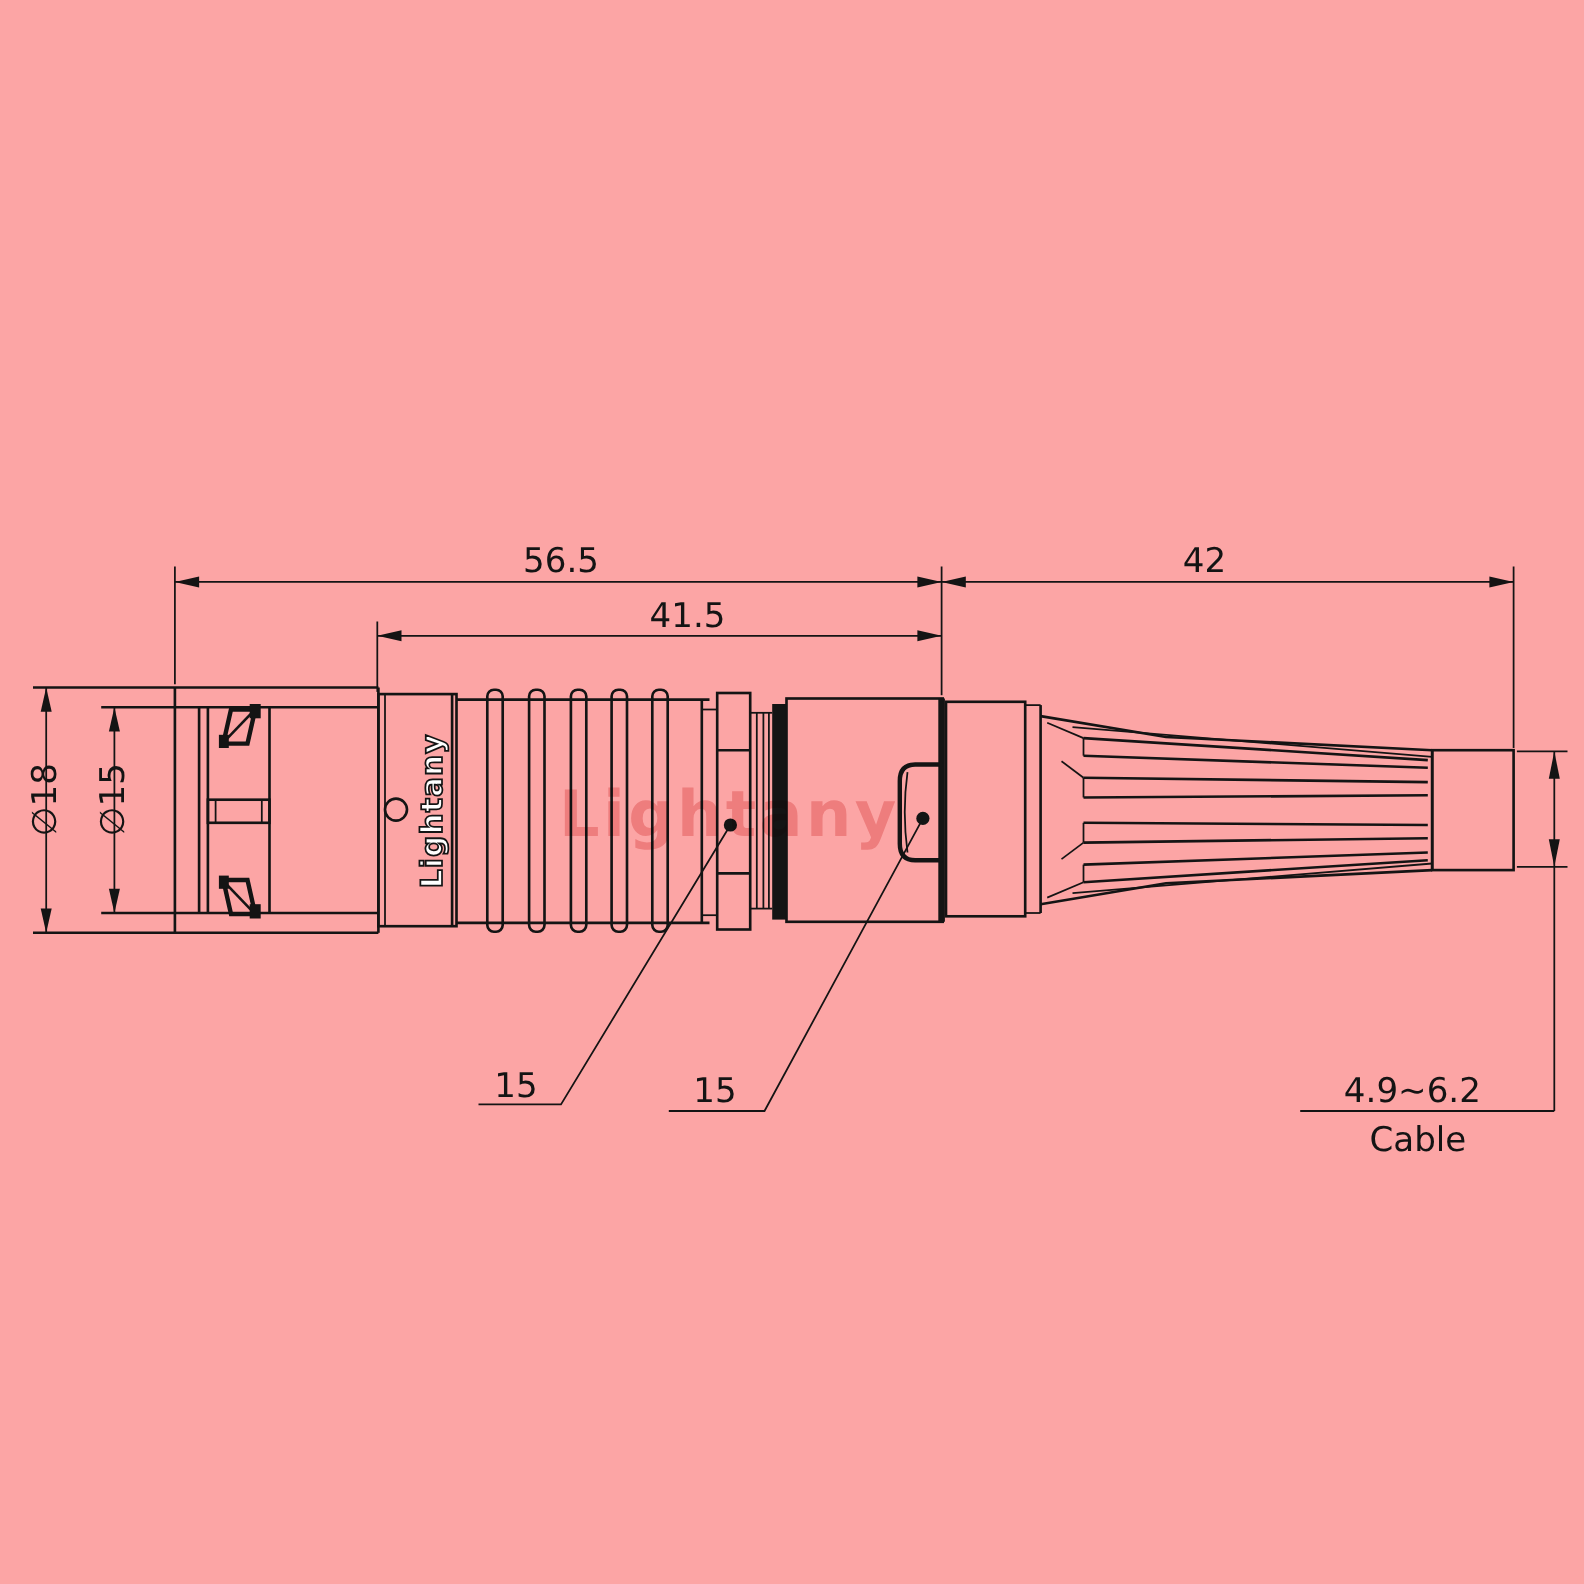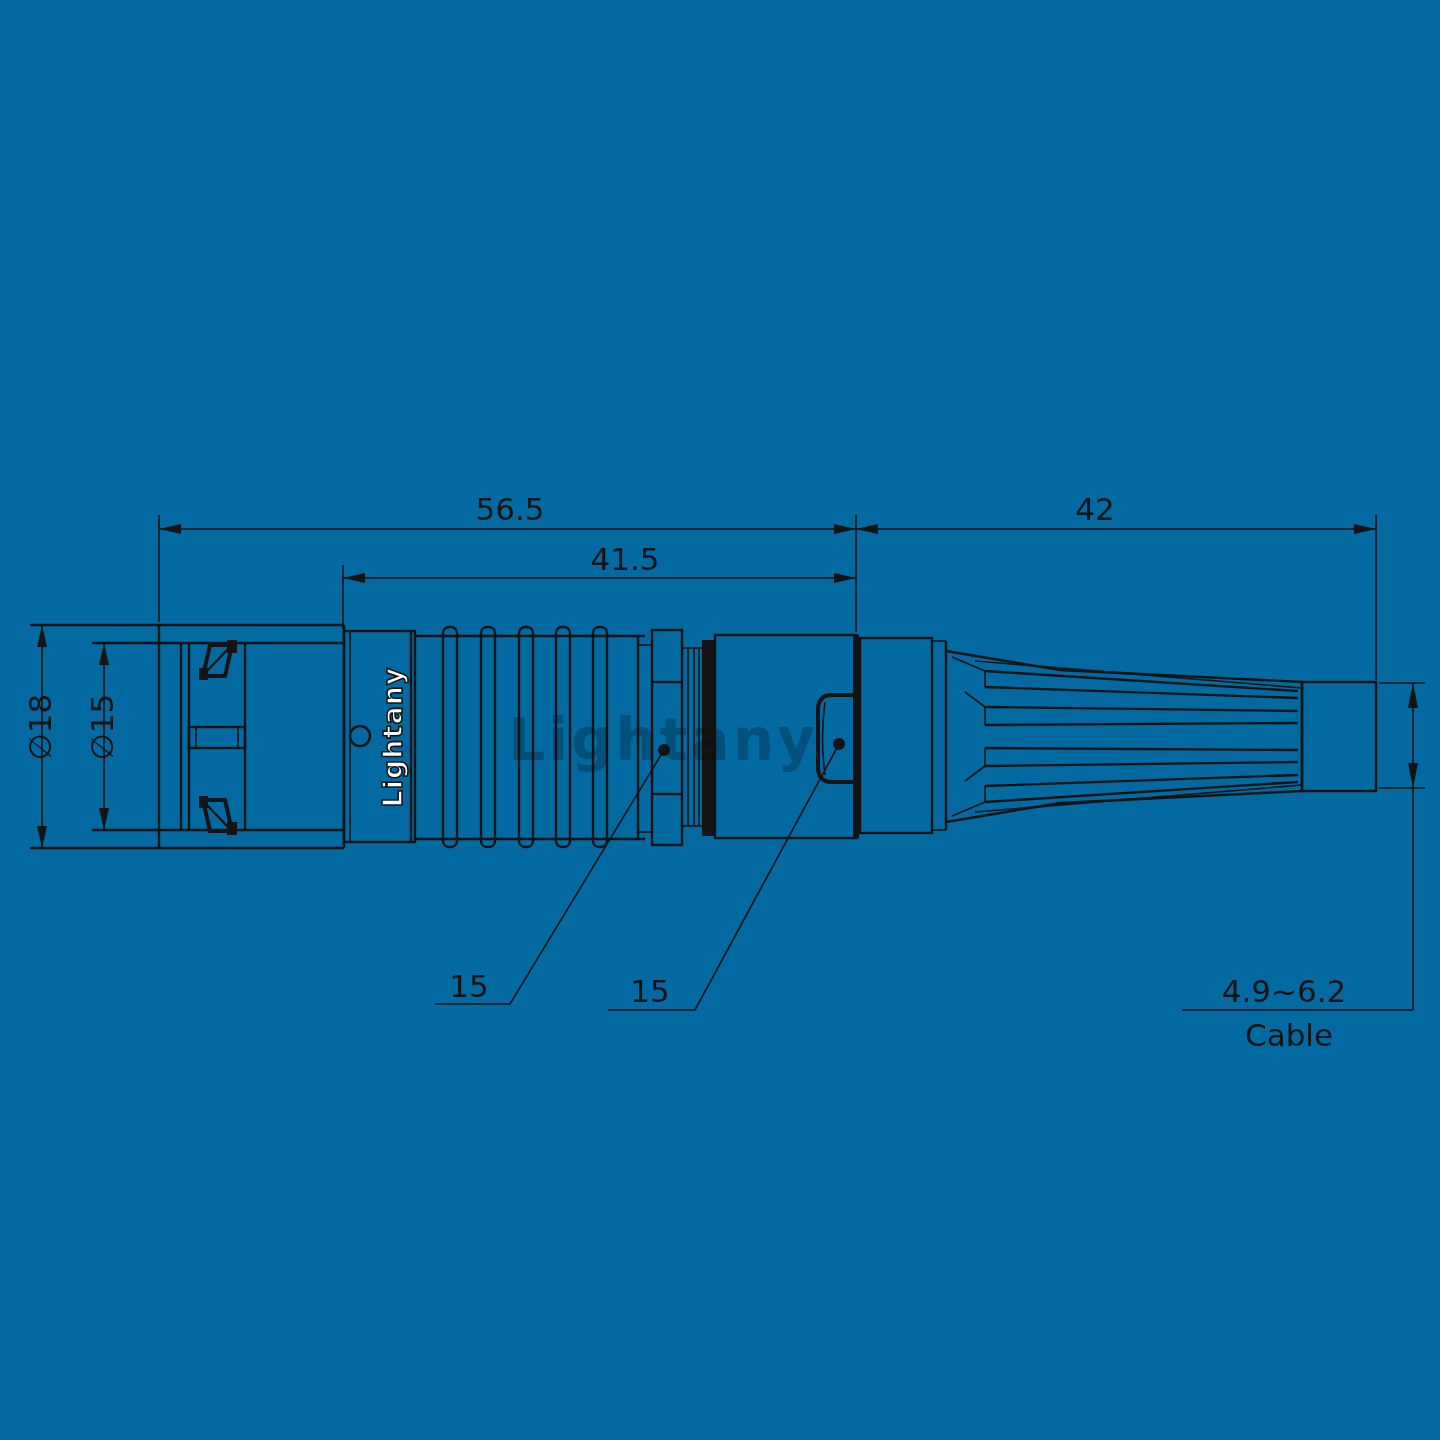--- a/index.html
+++ b/index.html
@@ -1,16 +1,16 @@
 <!DOCTYPE html>
 <html><head>
 <meta charset="utf-8">
 <style>
   html,body{margin:0;padding:0;background:#fff;}
-  #canvas{position:relative;width:1440px;height:1440px;background:#0369a1;overflow:hidden;
+  #canvas{position:relative;width:1440px;height:1440px;background:#fca5a5;overflow:hidden;
           font-family:"DejaVu Sans","Liberation Sans",sans-serif;}
   svg{position:absolute;left:0;top:0;}
   .thin{stroke:#141414;stroke-width:1.6;fill:none;}
   .med{stroke:#141414;stroke-width:2.4;fill:none;}
   .thick{stroke:#141414;stroke-width:4;fill:none;}
   .fillb{fill:#141414;stroke:none;}
   .dimtxt{font-size:31px;fill:#141414;}
   .logotxt{font-size:27px;font-weight:bold;fill:#ffffff;stroke:#141414;stroke-width:1.6;letter-spacing:1px;}
   .wmark{font-size:58px;font-weight:bold;letter-spacing:3px;opacity:0.42;mix-blend-mode:multiply;}
 </style>

